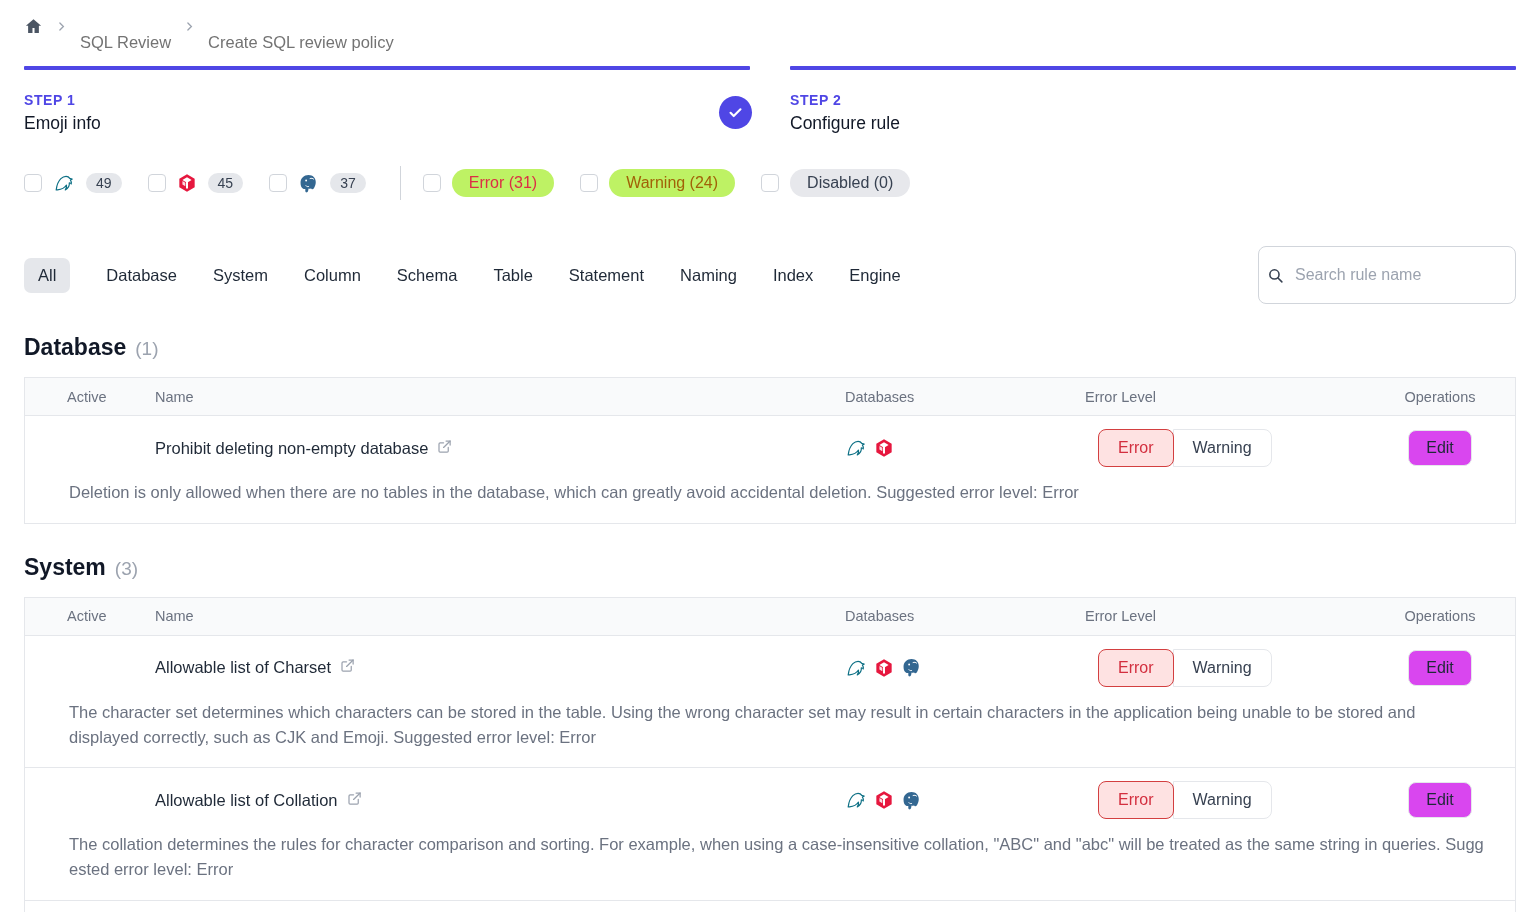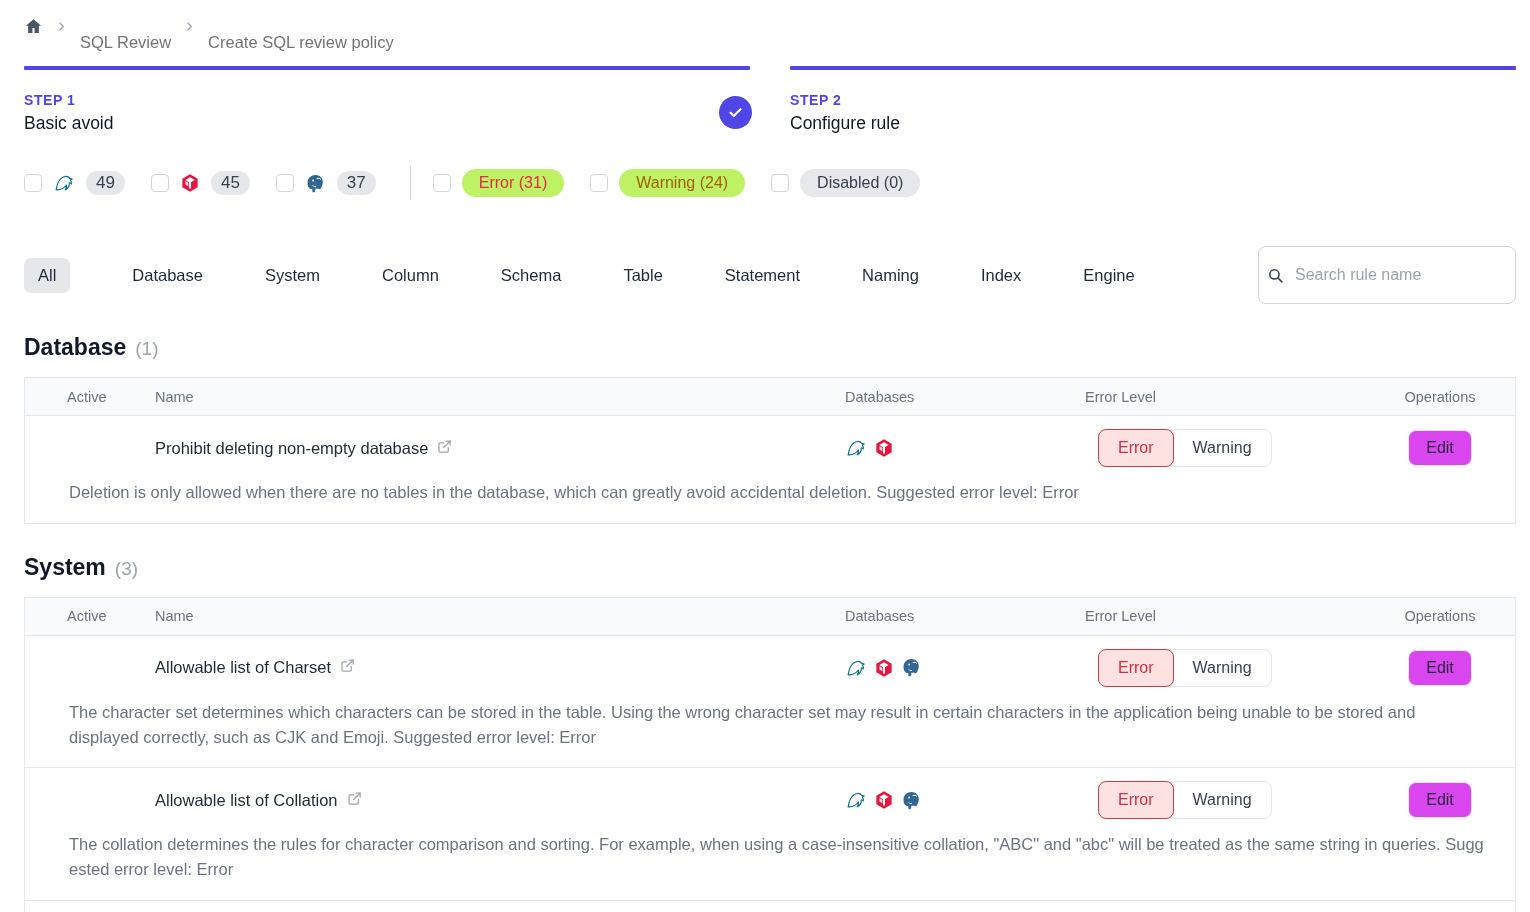--- a/index.html
+++ b/index.html
@@ -17,29 +17,29 @@
   .step-bar { height:4px; background:#4f46e5; border-radius:1px; }
   .step-label { margin-top:22px; font-size:14px; font-weight:700; letter-spacing:.04em; color:#4f46e5; }
   .step-title { margin-top:5px; font-size:17.5px; color:#111827; }
   .step-check { position:absolute; right:-2px; top:30px; width:33px; height:33px; border-radius:50%;
     background:#4f46e5; display:flex; align-items:center; justify-content:center; }
 
   
   .filters { display:flex; align-items:center; margin-top:32px; height:34px; }
   .filter-item { display:flex; align-items:center; gap:11px; margin-right:26px; }
   .checkbox { width:18px; height:18px; border:1.5px solid #d1d5db; border-radius:4px; background:#fff; cursor:pointer; flex:none; }
-  .count-pill { background:#e5e7eb; color:#374151; border-radius:999px; padding:2px 10px; font-size:17px; }
+  .count-pill { background:#e5e7eb; color:#374151; border-radius:999px; padding:2px 10px; font-size:14px; }
   .v-divider { width:1px; height:34px; background:#d1d5db; margin:0 22px 0 8px; }
   .level-pill { border-radius:999px; padding:5px 17px; font-size:16px; }
   .pill-error { background:#bef264; color:#dc2f45; }
   .pill-warning { background:#bef264; color:#a16207; }
   .pill-disabled { background:#e7e8ec; color:#374151; }
 
   
-  .tabs { display:flex; align-items:center; gap:62px; margin-top:46px; }
+  .tabs { display:flex; align-items:center; gap:36px; margin-top:46px; }
   .tab { font-size:16.5px; color:#1f2937; cursor:pointer; padding:8px 0; }
   .tab.selected { background:#e5e7eb; border-radius:7px; padding:8px 14px; }
   .search-box { margin-left:auto; width:258px; height:58px; border:1px solid #d1d5db; border-radius:8px;
     display:flex; align-items:center; gap:9px; padding:0 8px; background:#fff; }
   .search-box input { border:none; outline:none; flex:1; font-size:16px; font-family:inherit; color:#1f2937; min-width:0; background:transparent; }
   .search-box input::placeholder { color:#9ca3af; }
 
   
   .section-head { display:flex; align-items:baseline; gap:9px; margin-top:30px; }
   .section-title { font-size:23px; font-weight:700; color:#111827; }
@@ -96,21 +96,21 @@
           <path d="M9 5.5l6.5 6.5L9 18.5"></path>
         </svg>
       </span>
     <span class="crumb">Create SQL review policy</span>
   </div>
 
   <div class="steps">
     <div class="step">
       <div class="step-bar"></div>
       <div class="step-label">STEP 1</div>
-      <div class="step-title">Basic avoid</div>
+      <div class="step-title">Emoji info</div>
       <div class="step-check">
         <svg width="17" height="17" viewBox="0 0 24 24" fill="none" stroke="#fff" stroke-width="3" stroke-linecap="round" stroke-linejoin="round">
             <path d="M5 12.5l4.5 4.5L19 7.5"></path>
           </svg>
       </div>
     </div>
     <div class="step">
       <div class="step-bar"></div>
       <div class="step-label">STEP 2</div>
       <div class="step-title">Configure rule</div>

